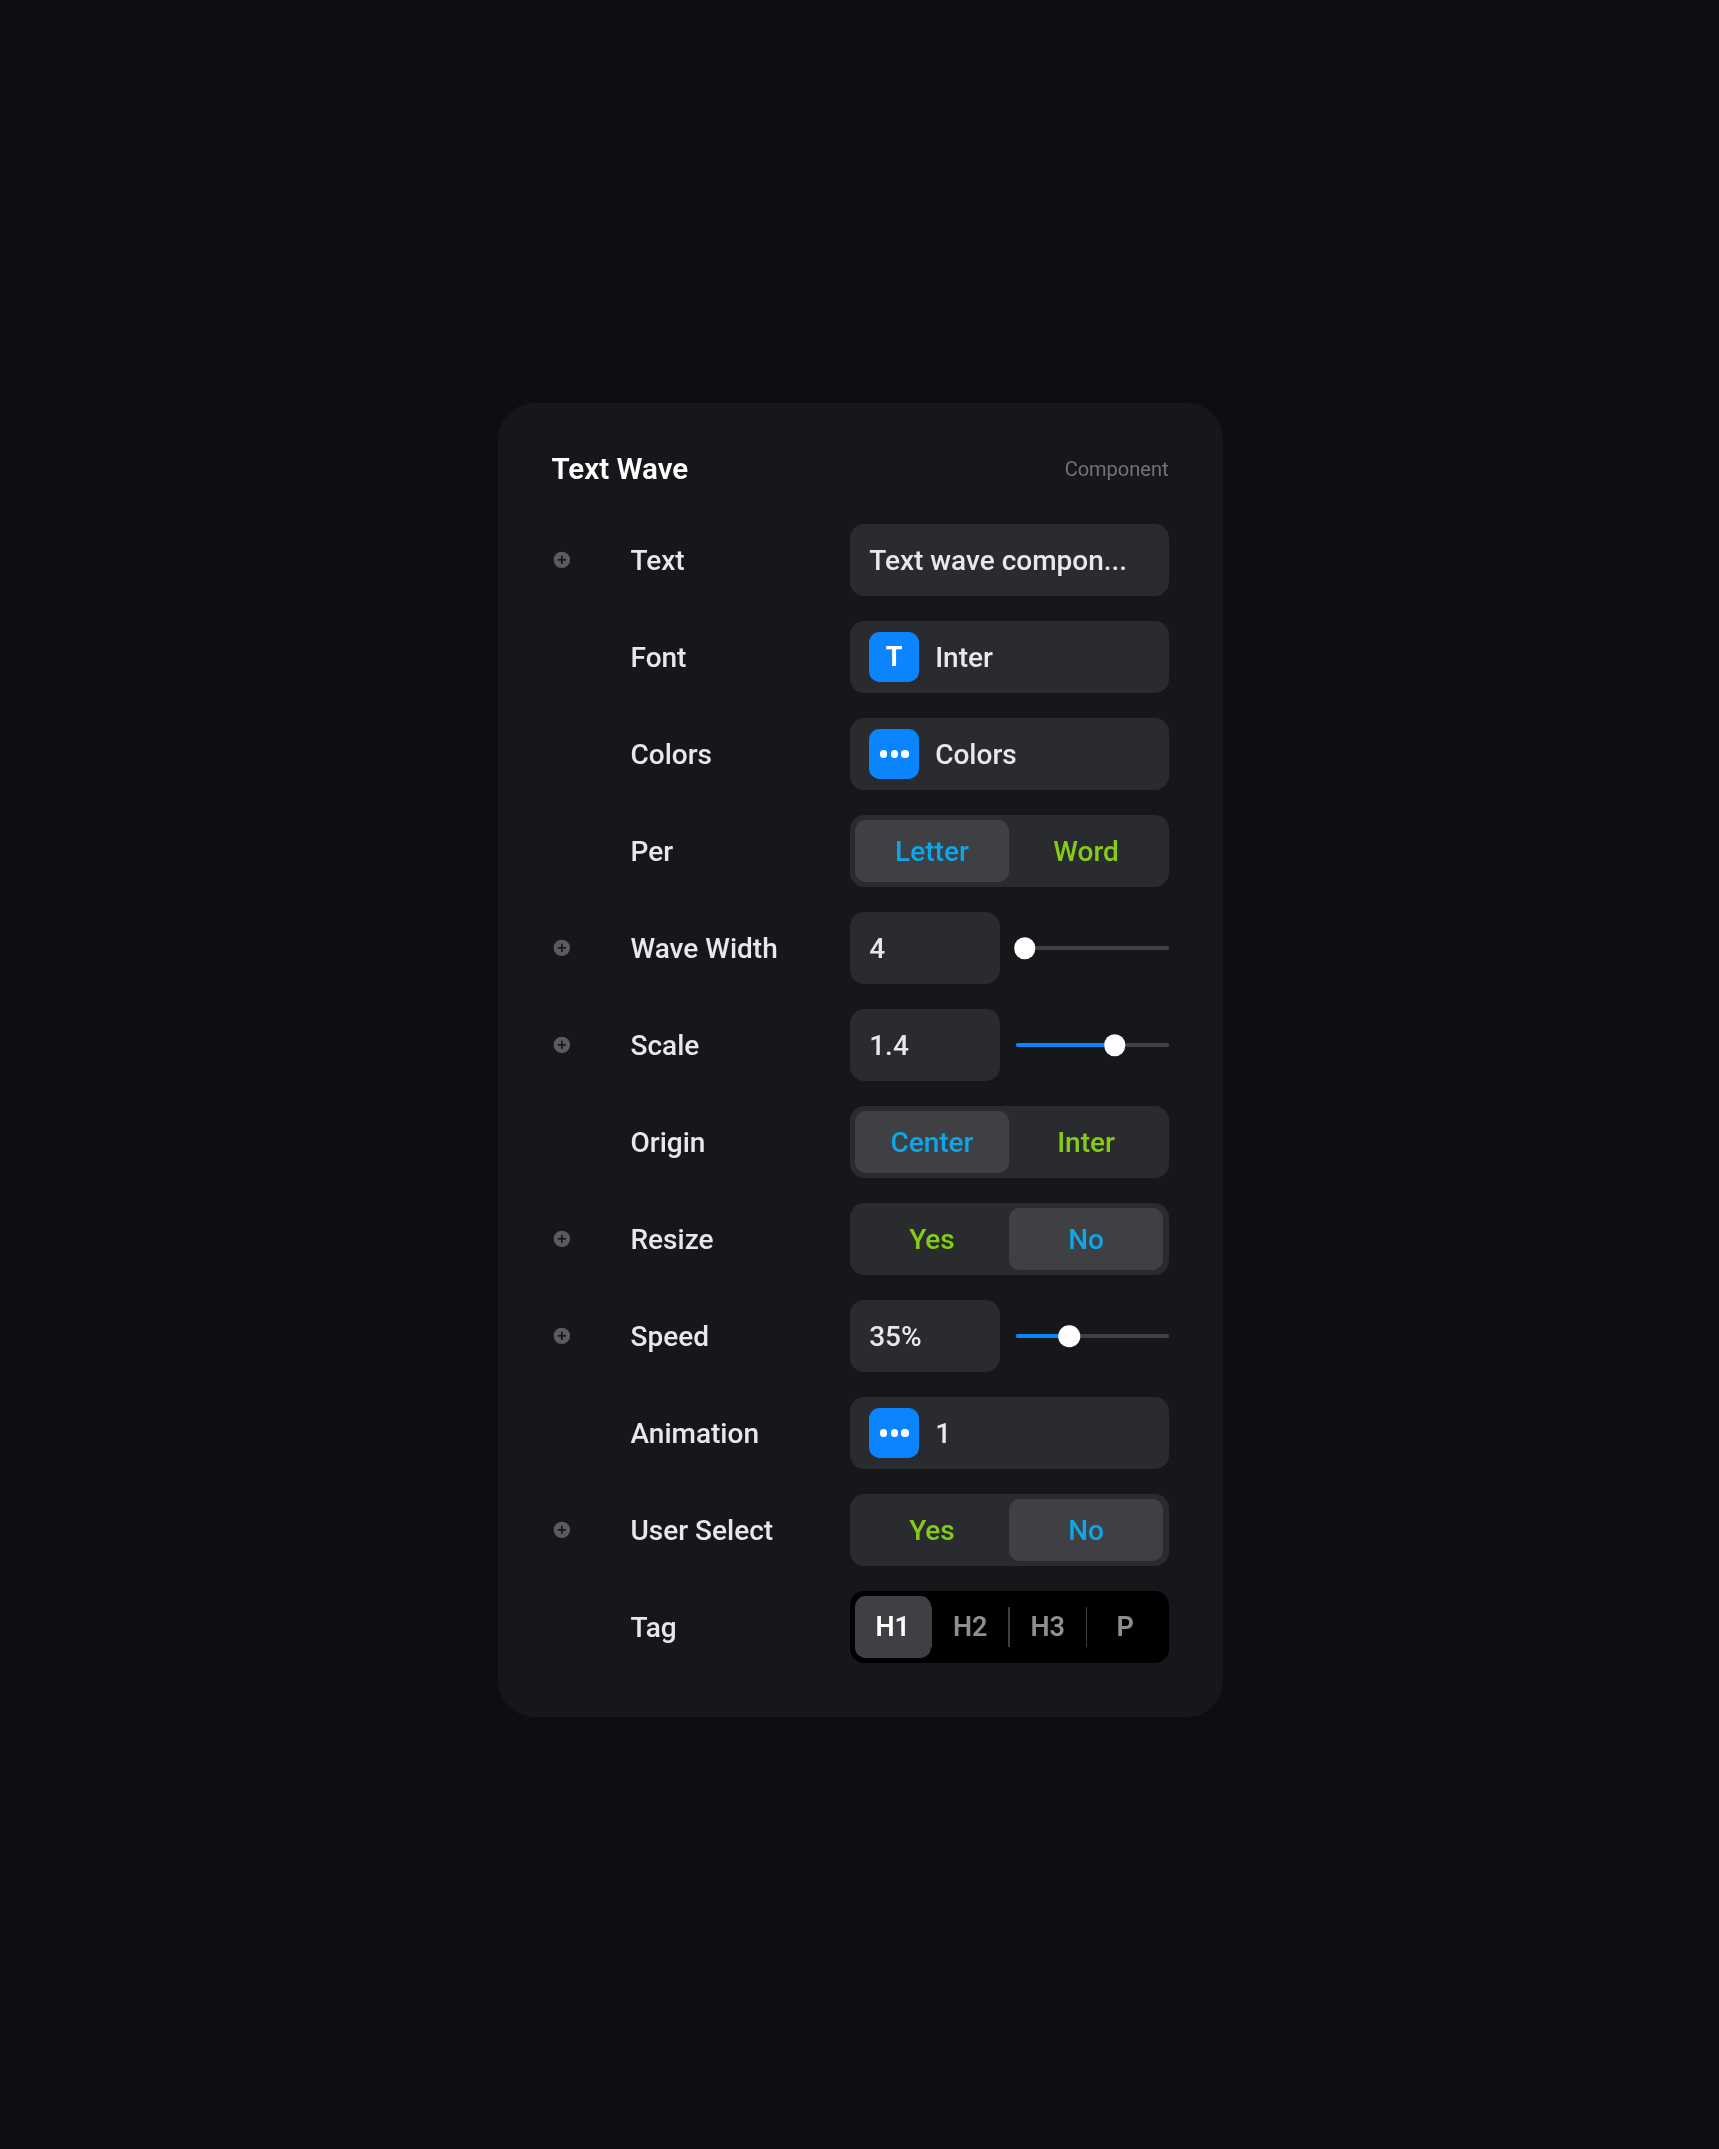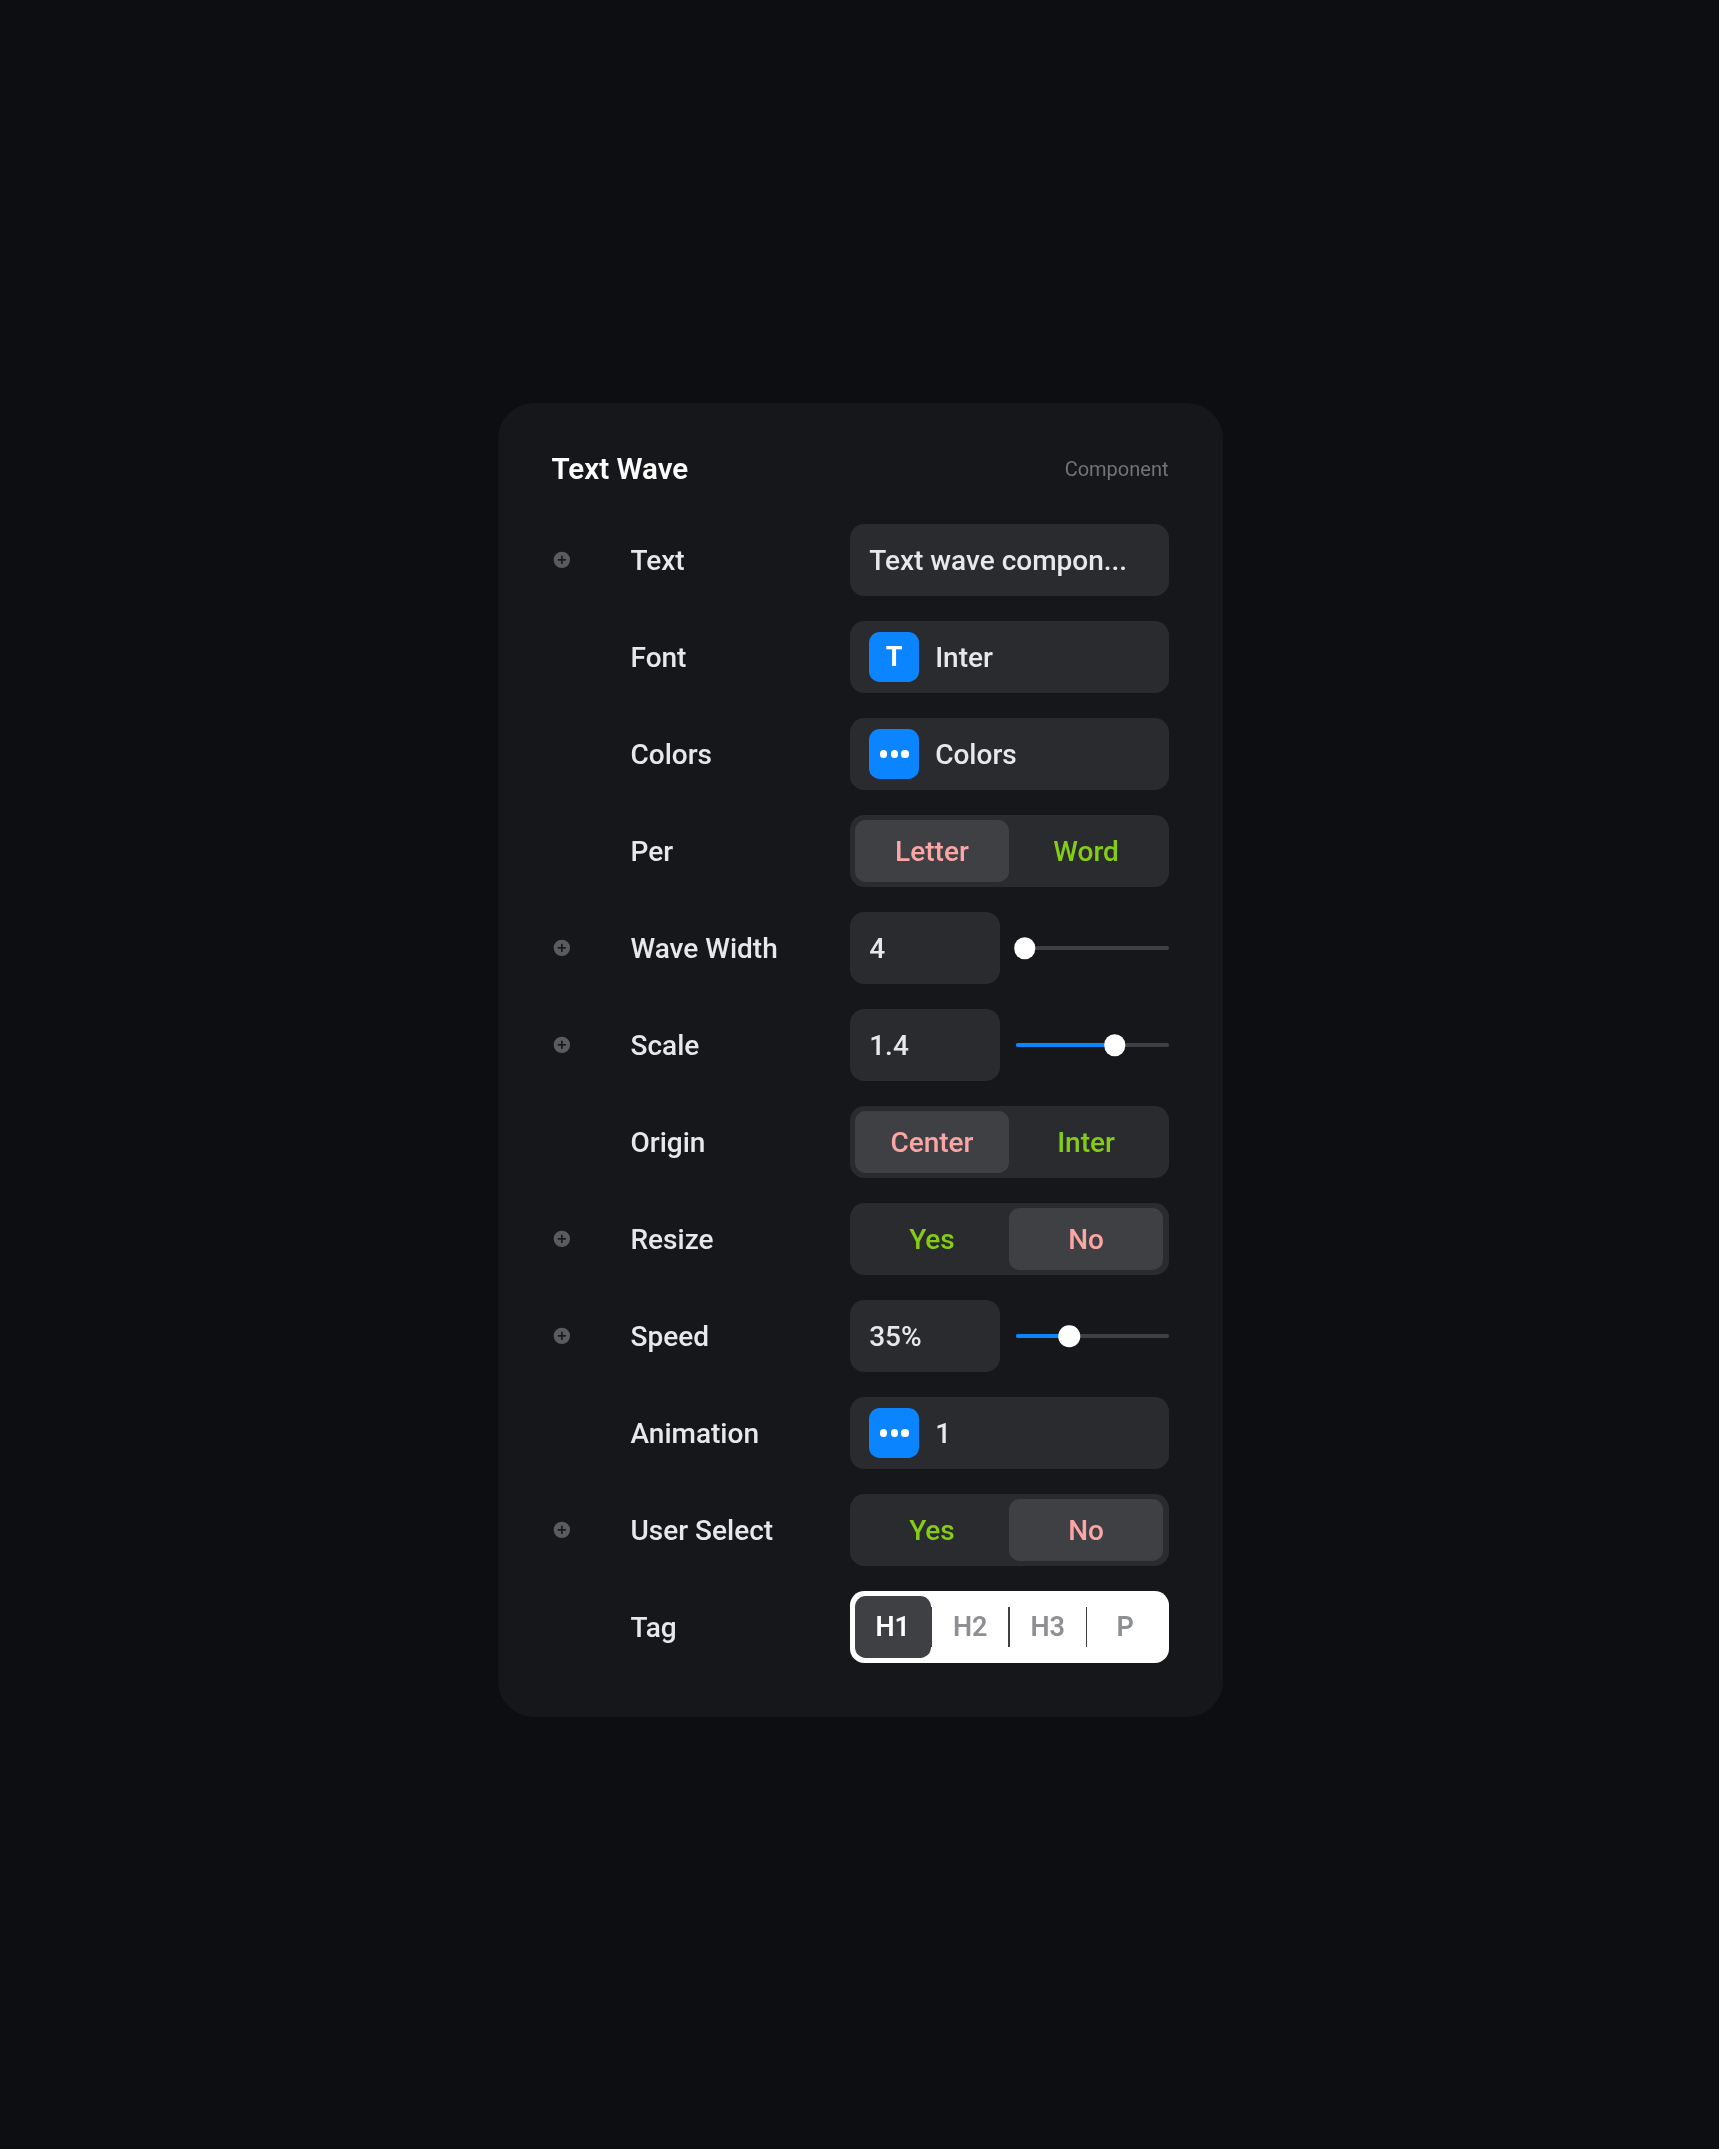--- a/index.html
+++ b/index.html
@@ -156,21 +156,21 @@
       justify-content: center;
       color: #84cc16;
       font-size: 28px;
       font-weight: 500;
       border-radius: 10.7px;
       cursor: pointer;
     }
     
     .segment.active {
       background: #3f4044;
-      color: #fca5a5;
+      color: #0ea5e9;
     }
     
     .segment-divider {
       width: 1.8px;
       background: #3f4044;
       margin: 10.7px 0;
     }
     
     .slider-container {
       flex: 1;
@@ -201,21 +201,21 @@
       position: absolute;
       width: 21.5px;
       height: 21.5px;
       background: #ffffff;
       border-radius: 50%;
       top: 50%;
       transform: translate(-50%, -50%);
     }
     
     .tag-segmented {
-      background: #ffffff;
+      background: #000000;
       border-radius: 14.3px;
       padding: 5.4px;
       display: flex;
       width: 100%;
       height: 72px;
       align-items: stretch;
     }
     
     .tag-segment {
       flex: 1;

